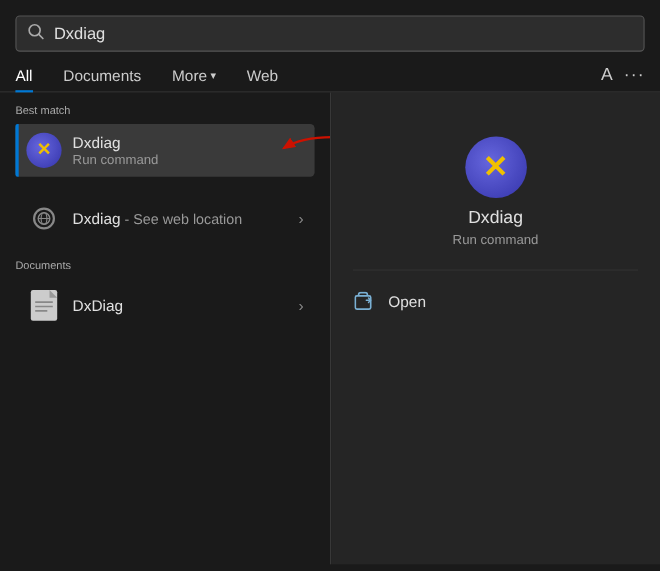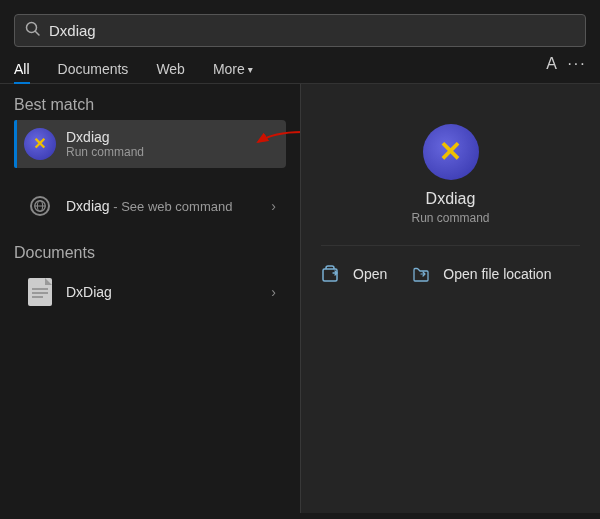--- a/index.html
+++ b/index.html
@@ -34,21 +34,21 @@
       border: none;
       outline: none;
       color: #e0e0e0;
       font-size: 15px;
       flex: 1;
       font-family: 'Segoe UI', Arial, sans-serif;
     }
 
     .tabs-row {
       display: flex;
-      align-items: flex-start;
+      align-items: center;
       padding: 8px 14px 0 14px;
       gap: 0;
       border-bottom: 1px solid #333;
       position: relative;
     }
 
     .tab {
       padding: 6px 14px;
       font-size: 14px;
       color: #ccc;
@@ -99,21 +99,21 @@
     }
 
     .left-panel {
       width: 300px;
       padding: 12px 14px;
       overflow-y: auto;
       flex-shrink: 0;
     }
 
     .section-label {
-      font-size: 16px;
+      font-size: 10px;
       color: #aaa;
       margin-bottom: 6px;
       font-weight: 400;
     }
 
     .result-item {
       display: flex;
       align-items: center;
       padding: 8px 10px;
       border-radius: 4px;
@@ -235,22 +235,22 @@
 
     .right-subtitle {
       font-size: 12px;
       color: #999;
       margin-top: 3px;
     }
 
     .right-actions {
       padding-top: 16px;
       display: flex;
-      flex-direction: row;
-      gap: 24px;
+      flex-direction: column;
+      gap: 8px;
     }
 
     .action-item {
       display: flex;
       align-items: center;
       gap: 12px;
       cursor: pointer;
       padding: 2px 0;
     }
 
@@ -293,25 +293,25 @@
       <circle cx="6.5" cy="6.5" r="5" stroke="#aaa" stroke-width="1.5" fill="none"></circle>
       <line x1="10.5" y1="10.5" x2="14" y2="14" stroke="#aaa" stroke-width="1.5" stroke-linecap="round"></line>
     </svg>
   </span>
   <input class="search-input" type="text" value="Dxdiag" style="">
 </div>
 
 <div class="tabs-row">
   <div class="tab active">All</div>
   <div class="tab">Documents</div>
-  <div class="tab">Web</div>
   <div class="tab tab-more">
     <span>More</span>
     <span style="font-size:10px; color:#ccc;">▾</span>
   </div>
+  <div class="tab">Web</div>
   <div class="tabs-right">
     <span style="font-size:16px; cursor:pointer;">A</span>
     <span style="font-size:16px; cursor:pointer; letter-spacing:1px;">···</span>
   </div>
 </div>
 
 <div class="main-content">
 
   <div class="left-panel">
 
@@ -346,21 +346,21 @@
           <div class="search-web-icon">
             <svg width="14" height="14" viewBox="0 0 16 16" fill="none">
               <circle cx="8" cy="8" r="6" stroke="#888" stroke-width="1.5"></circle>
               <line x1="2" y1="8" x2="14" y2="8" stroke="#888" stroke-width="1.2"></line>
               <ellipse cx="8" cy="8" rx="3" ry="6" stroke="#888" stroke-width="1.2"></ellipse>
             </svg>
           </div>
         </div>
         <div class="item-text">
           <div class="item-title">
-            <span>Dxdiag</span><span style="color:#999; font-size:13px;"> - See web command</span>
+            <span>Dxdiag</span><span style="color:#999; font-size:13px;"> - See web location</span>
           </div>
         </div>
         <span class="chevron">›</span>
       </div>
     </div>
 
     <div class="section-gap">
       <div class="section-label">Documents</div>
       <div class="result-item">
         <div class="item-icon">
@@ -399,26 +399,17 @@
           <svg width="18" height="18" viewBox="0 0 18 18" fill="none">
             <rect x="1" y="4" width="14" height="12" rx="1.5" stroke="#7ab0d4" stroke-width="1.5"></rect>
             <path d="M4 4 V3 Q4 1 6 1 H10 Q12 1 12 3 V4" stroke="#7ab0d4" stroke-width="1.5" fill="none"></path>
             <path d="M11 8 L15 8 M13 6 L15 8 L13 10" stroke="#7ab0d4" stroke-width="1.3" stroke-linecap="round" stroke-linejoin="round"></path>
           </svg>
         </div>
         <span class="action-label">Open</span>
       </div>
 
 
-      <div class="action-item">
-        <div class="action-icon">
-          <svg width="18" height="18" viewBox="0 0 18 18" fill="none">
-            <path d="M2 5 L2 15 Q2 16 3 16 L15 16 Q16 16 16 15 L16 7 Q16 6 15 6 L8 6 L6 4 Q5.5 3.5 5 3.5 L3 3.5 Q2 3.5 2 5Z" stroke="#7ab0d4" stroke-width="1.3" fill="none"></path>
-            <path d="M9 9 L13 9 M11 7 L13 9 L11 11" stroke="#7ab0d4" stroke-width="1.2" stroke-linecap="round" stroke-linejoin="round"></path>
-          </svg>
-        </div>
-        <span class="action-label">Open file location</span>
-      </div>
 
     </div>
   </div>
 
 </div>
 
 </body></html>

